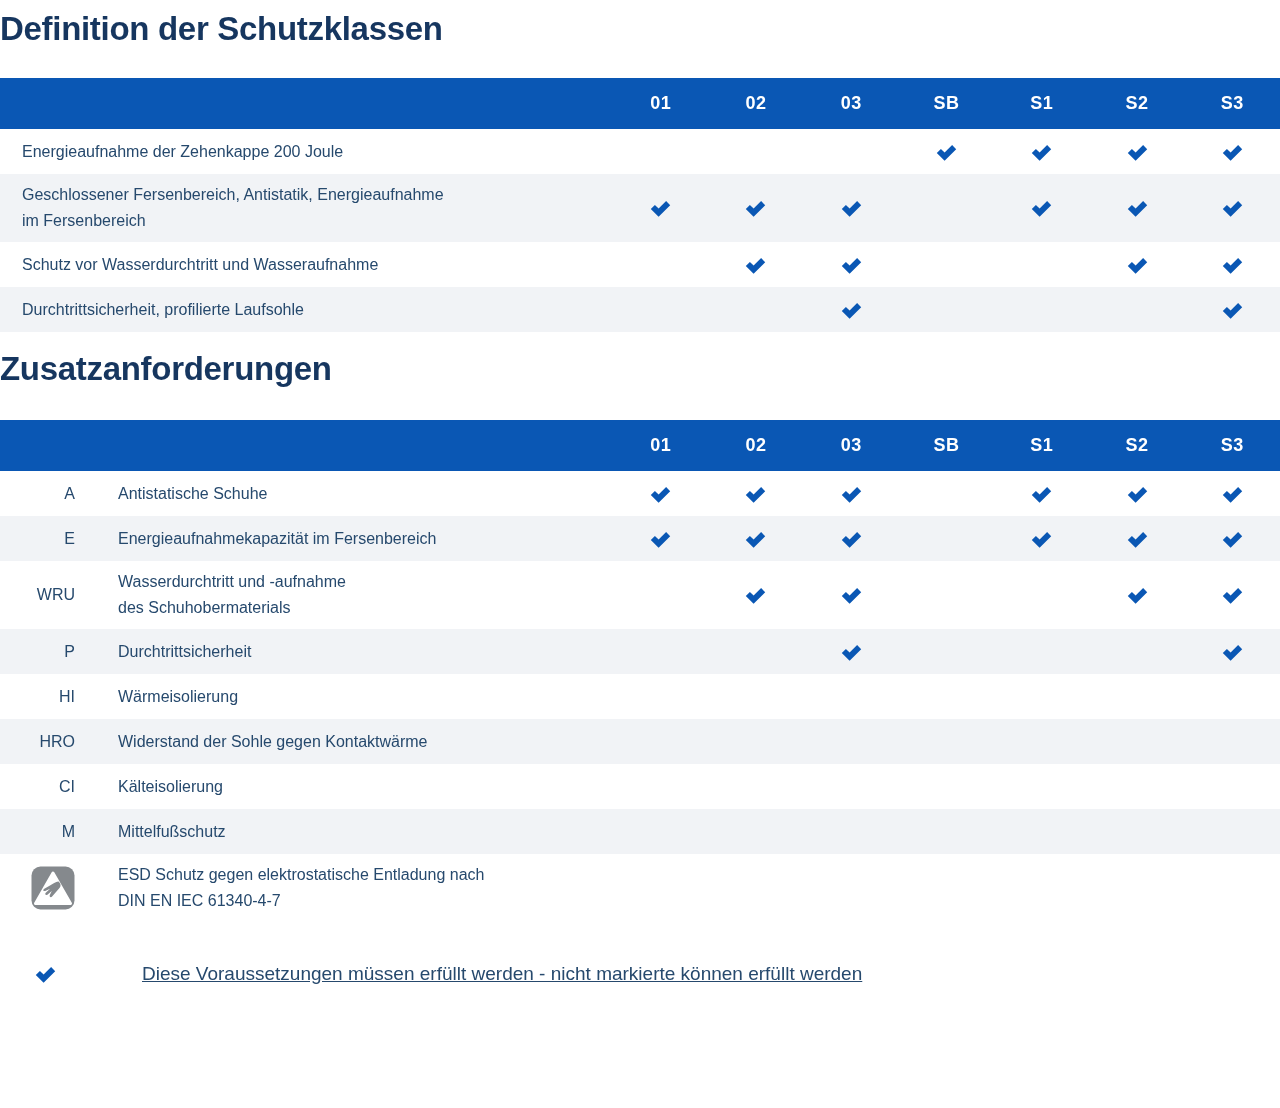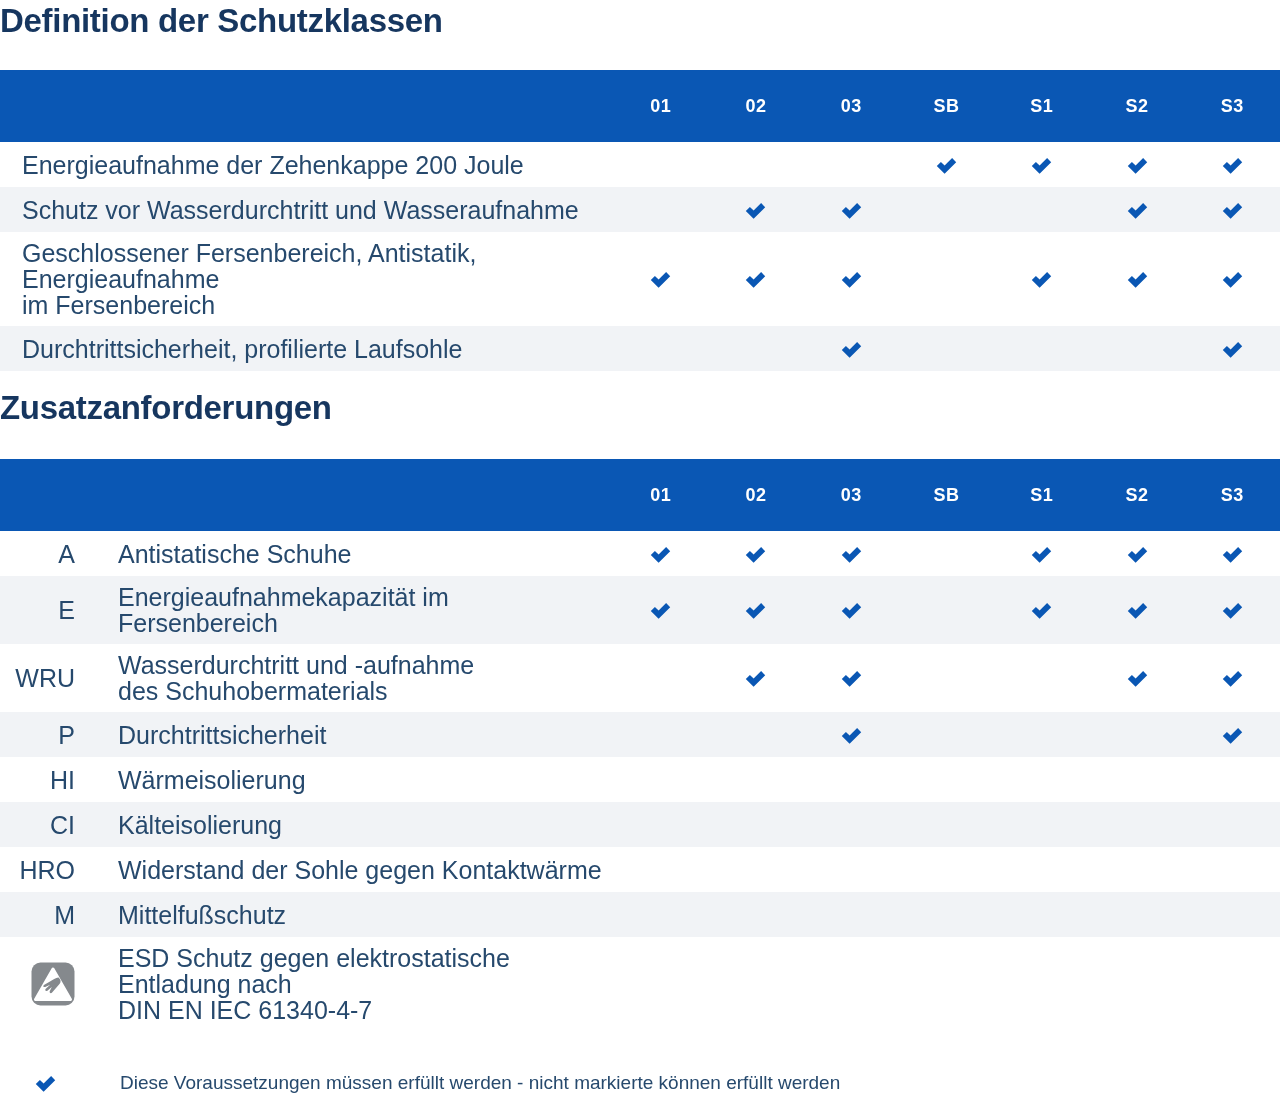--- a/index.html
+++ b/index.html
@@ -17,63 +17,63 @@
     color:var(--text);
   }
   .sec-title{
     margin:0;
     font-size:33px;
     line-height:38px;
     font-weight:700;
     letter-spacing:-0.3px;
     color:var(--title);
   }
-  #title1{padding-top:2px;margin-bottom:30px;}
+  #title1{padding-top:10px;margin-bottom:30px;}
   #title2{margin-top:18px;margin-bottom:32px;}
 
   .thead{
     display:flex;
     align-items:center;
-    height:72px;
+    height:51px;
     background:var(--blue);
     color:#ffffff;
     font-size:18px;
     font-weight:700;
   }
   .label-col{flex:1;}
   .cols{width:667px;display:flex;}
   .colh{flex:1;text-align:center;letter-spacing:0.5px;}
 
   .row{
     display:flex;
     align-items:center;
     min-height:45px;
     padding:8px 0;
-    font-size:25px;
+    font-size:16px;
     line-height:26px;
   }
   .row:nth-child(even){background:var(--stripe);}
   .row-main{flex:1;display:flex;align-items:center;}
   .label{padding-left:22px;white-space:pre-line;}
   .code{width:75px;flex-shrink:0;text-align:right;display:flex;justify-content:flex-end;}
   .desc{margin-left:43px;white-space:pre-line;}
   .cells{width:667px;display:flex;align-self:stretch;align-items:center;flex-shrink:0;}
   .cell{flex:1;display:flex;justify-content:center;align-items:center;}
   .cell svg{display:block;}
 
   .legend{
     display:flex;
     align-items:center;
     margin-top:30px;
     min-height:44px;
     font-size:19px;
     line-height:26px;
   }
   .legend-check{margin-left:35px;width:21px;display:flex;align-items:center;}
-  .legend-text{margin-left:64px;}
+  .legend-text{margin-left:86px;text-decoration:underline;}
 </style>
 </head>
 <body>
 
 <div class="page">
 
   <h1 id="title1" class="sec-title">Definition der Schutzklassen</h1>
 
   <section>
     <div class="thead">
@@ -114,50 +114,20 @@
             </div>
             <div class="cell">
               <svg width="21" height="18" viewBox="0 0 21 18" aria-hidden="true">
                 <path d="M0.8 10 L4.9 5.9 L8.6 9.6 L16.1 2.1 L20.2 6.2 L8.6 17.8 Z" fill="#0a57b4"></path>
               </svg>
             </div>
           </div>
         </div>
         <div class="row">
           <div class="row-main">
-            <div class="label">Schutz vor Wasserdurchtritt und Wasseraufnahme</div>
-          </div>
-          <div class="cells">
-            <div class="cell"></div>
-            <div class="cell">
-              <svg width="21" height="18" viewBox="0 0 21 18" aria-hidden="true">
-                <path d="M0.8 10 L4.9 5.9 L8.6 9.6 L16.1 2.1 L20.2 6.2 L8.6 17.8 Z" fill="#0a57b4"></path>
-              </svg>
-            </div>
-            <div class="cell">
-              <svg width="21" height="18" viewBox="0 0 21 18" aria-hidden="true">
-                <path d="M0.8 10 L4.9 5.9 L8.6 9.6 L16.1 2.1 L20.2 6.2 L8.6 17.8 Z" fill="#0a57b4"></path>
-              </svg>
-            </div>
-            <div class="cell"></div>
-            <div class="cell"></div>
-            <div class="cell">
-              <svg width="21" height="18" viewBox="0 0 21 18" aria-hidden="true">
-                <path d="M0.8 10 L4.9 5.9 L8.6 9.6 L16.1 2.1 L20.2 6.2 L8.6 17.8 Z" fill="#0a57b4"></path>
-              </svg>
-            </div>
-            <div class="cell">
-              <svg width="21" height="18" viewBox="0 0 21 18" aria-hidden="true">
-                <path d="M0.8 10 L4.9 5.9 L8.6 9.6 L16.1 2.1 L20.2 6.2 L8.6 17.8 Z" fill="#0a57b4"></path>
-              </svg>
-            </div>
-          </div>
-        </div>
-        <div class="row">
-          <div class="row-main">
             <div class="label">Geschlossener Fersenbereich, Antistatik, Energieaufnahme
 im Fersenbereich</div>
           </div>
           <div class="cells">
             <div class="cell">
               <svg width="21" height="18" viewBox="0 0 21 18" aria-hidden="true">
                 <path d="M0.8 10 L4.9 5.9 L8.6 9.6 L16.1 2.1 L20.2 6.2 L8.6 17.8 Z" fill="#0a57b4"></path>
               </svg>
             </div>
             <div class="cell">
@@ -169,20 +139,50 @@
               <svg width="21" height="18" viewBox="0 0 21 18" aria-hidden="true">
                 <path d="M0.8 10 L4.9 5.9 L8.6 9.6 L16.1 2.1 L20.2 6.2 L8.6 17.8 Z" fill="#0a57b4"></path>
               </svg>
             </div>
             <div class="cell"></div>
             <div class="cell">
               <svg width="21" height="18" viewBox="0 0 21 18" aria-hidden="true">
                 <path d="M0.8 10 L4.9 5.9 L8.6 9.6 L16.1 2.1 L20.2 6.2 L8.6 17.8 Z" fill="#0a57b4"></path>
               </svg>
             </div>
+            <div class="cell">
+              <svg width="21" height="18" viewBox="0 0 21 18" aria-hidden="true">
+                <path d="M0.8 10 L4.9 5.9 L8.6 9.6 L16.1 2.1 L20.2 6.2 L8.6 17.8 Z" fill="#0a57b4"></path>
+              </svg>
+            </div>
+            <div class="cell">
+              <svg width="21" height="18" viewBox="0 0 21 18" aria-hidden="true">
+                <path d="M0.8 10 L4.9 5.9 L8.6 9.6 L16.1 2.1 L20.2 6.2 L8.6 17.8 Z" fill="#0a57b4"></path>
+              </svg>
+            </div>
+          </div>
+        </div>
+        <div class="row">
+          <div class="row-main">
+            <div class="label">Schutz vor Wasserdurchtritt und Wasseraufnahme</div>
+          </div>
+          <div class="cells">
+            <div class="cell"></div>
+            <div class="cell">
+              <svg width="21" height="18" viewBox="0 0 21 18" aria-hidden="true">
+                <path d="M0.8 10 L4.9 5.9 L8.6 9.6 L16.1 2.1 L20.2 6.2 L8.6 17.8 Z" fill="#0a57b4"></path>
+              </svg>
+            </div>
+            <div class="cell">
+              <svg width="21" height="18" viewBox="0 0 21 18" aria-hidden="true">
+                <path d="M0.8 10 L4.9 5.9 L8.6 9.6 L16.1 2.1 L20.2 6.2 L8.6 17.8 Z" fill="#0a57b4"></path>
+              </svg>
+            </div>
+            <div class="cell"></div>
+            <div class="cell"></div>
             <div class="cell">
               <svg width="21" height="18" viewBox="0 0 21 18" aria-hidden="true">
                 <path d="M0.8 10 L4.9 5.9 L8.6 9.6 L16.1 2.1 L20.2 6.2 L8.6 17.8 Z" fill="#0a57b4"></path>
               </svg>
             </div>
             <div class="cell">
               <svg width="21" height="18" viewBox="0 0 21 18" aria-hidden="true">
                 <path d="M0.8 10 L4.9 5.9 L8.6 9.6 L16.1 2.1 L20.2 6.2 L8.6 17.8 Z" fill="#0a57b4"></path>
               </svg>
             </div>
@@ -372,37 +372,37 @@
             <div class="cell"></div>
             <div class="cell"></div>
             <div class="cell"></div>
             <div class="cell"></div>
             <div class="cell"></div>
             <div class="cell"></div>
           </div>
         </div>
         <div class="row">
           <div class="row-main">
+            <div class="code">HRO</div>
+            <div class="desc">Widerstand der Sohle gegen Kontaktwärme</div>
+          </div>
+          <div class="cells">
+            <div class="cell"></div>
+            <div class="cell"></div>
+            <div class="cell"></div>
+            <div class="cell"></div>
+            <div class="cell"></div>
+            <div class="cell"></div>
+            <div class="cell"></div>
+          </div>
+        </div>
+        <div class="row">
+          <div class="row-main">
             <div class="code">CI</div>
             <div class="desc">Kälteisolierung</div>
-          </div>
-          <div class="cells">
-            <div class="cell"></div>
-            <div class="cell"></div>
-            <div class="cell"></div>
-            <div class="cell"></div>
-            <div class="cell"></div>
-            <div class="cell"></div>
-            <div class="cell"></div>
-          </div>
-        </div>
-        <div class="row">
-          <div class="row-main">
-            <div class="code">HRO</div>
-            <div class="desc">Widerstand der Sohle gegen Kontaktwärme</div>
           </div>
           <div class="cells">
             <div class="cell"></div>
             <div class="cell"></div>
             <div class="cell"></div>
             <div class="cell"></div>
             <div class="cell"></div>
             <div class="cell"></div>
             <div class="cell"></div>
           </div>

